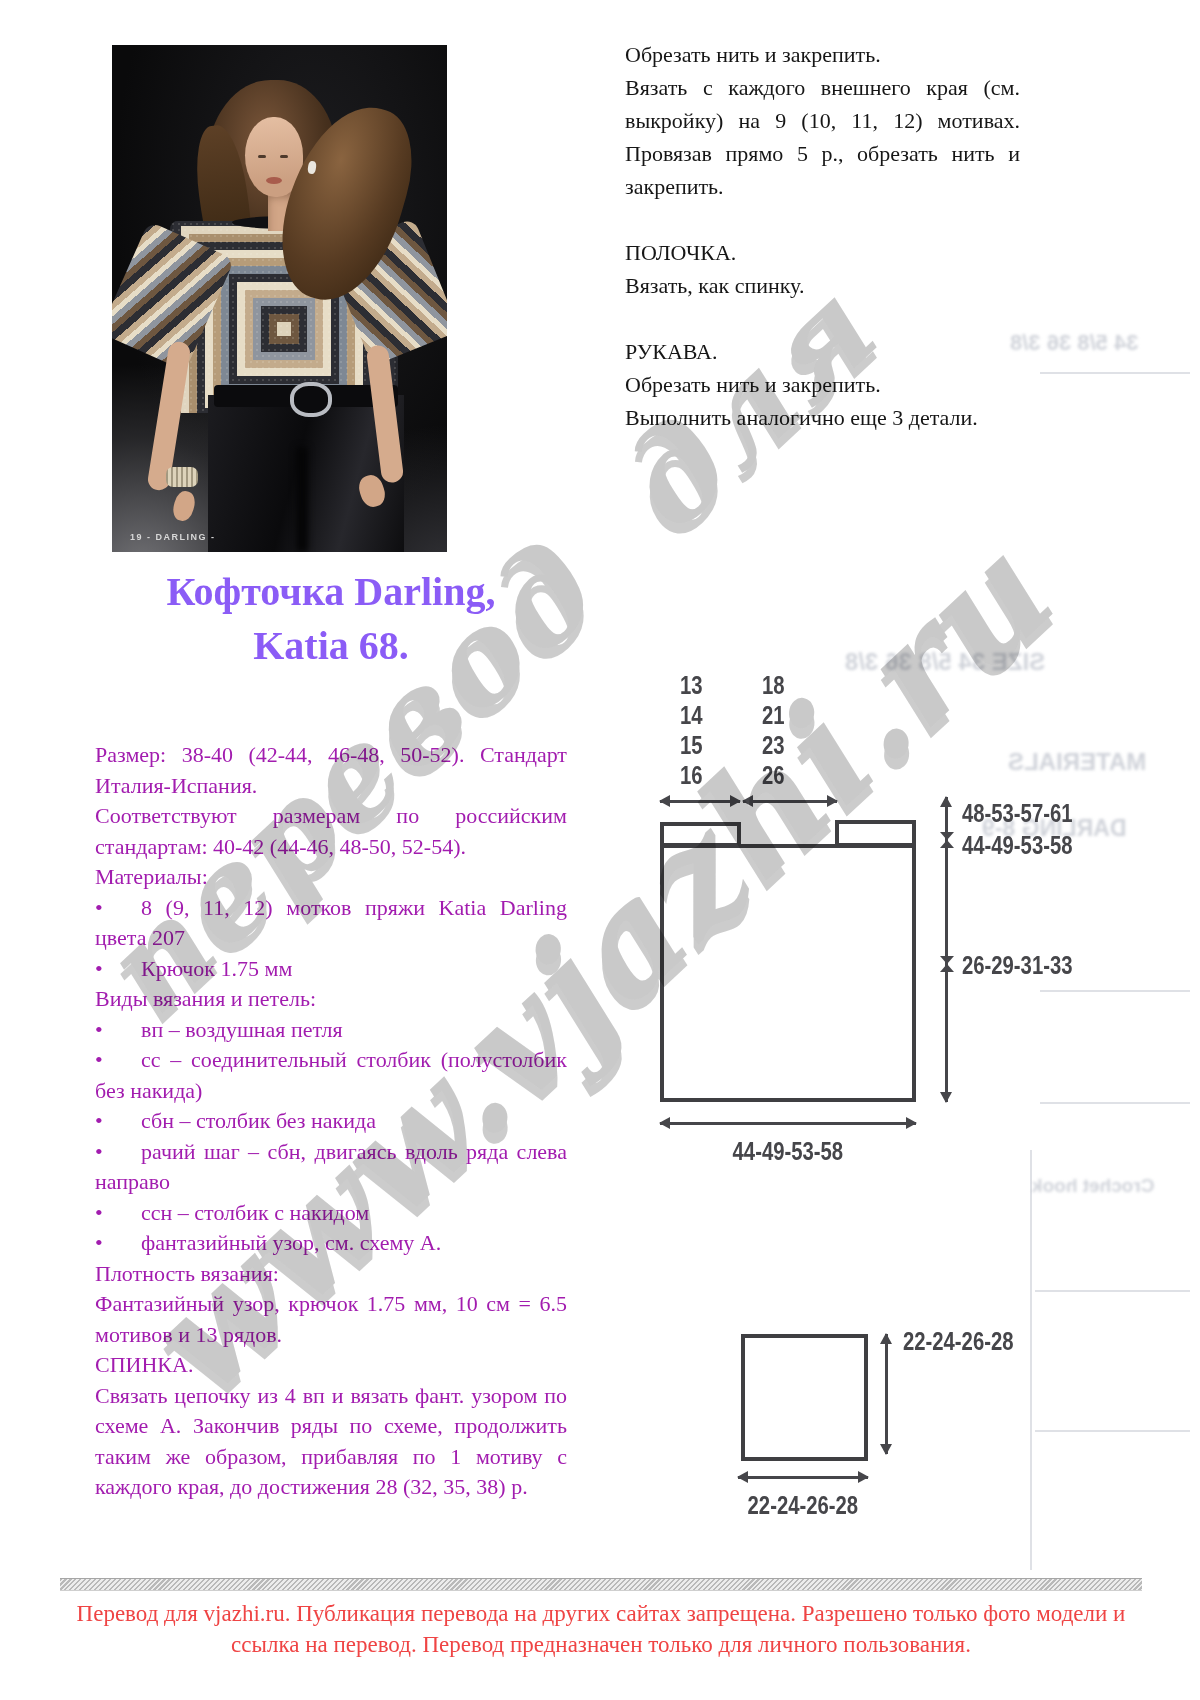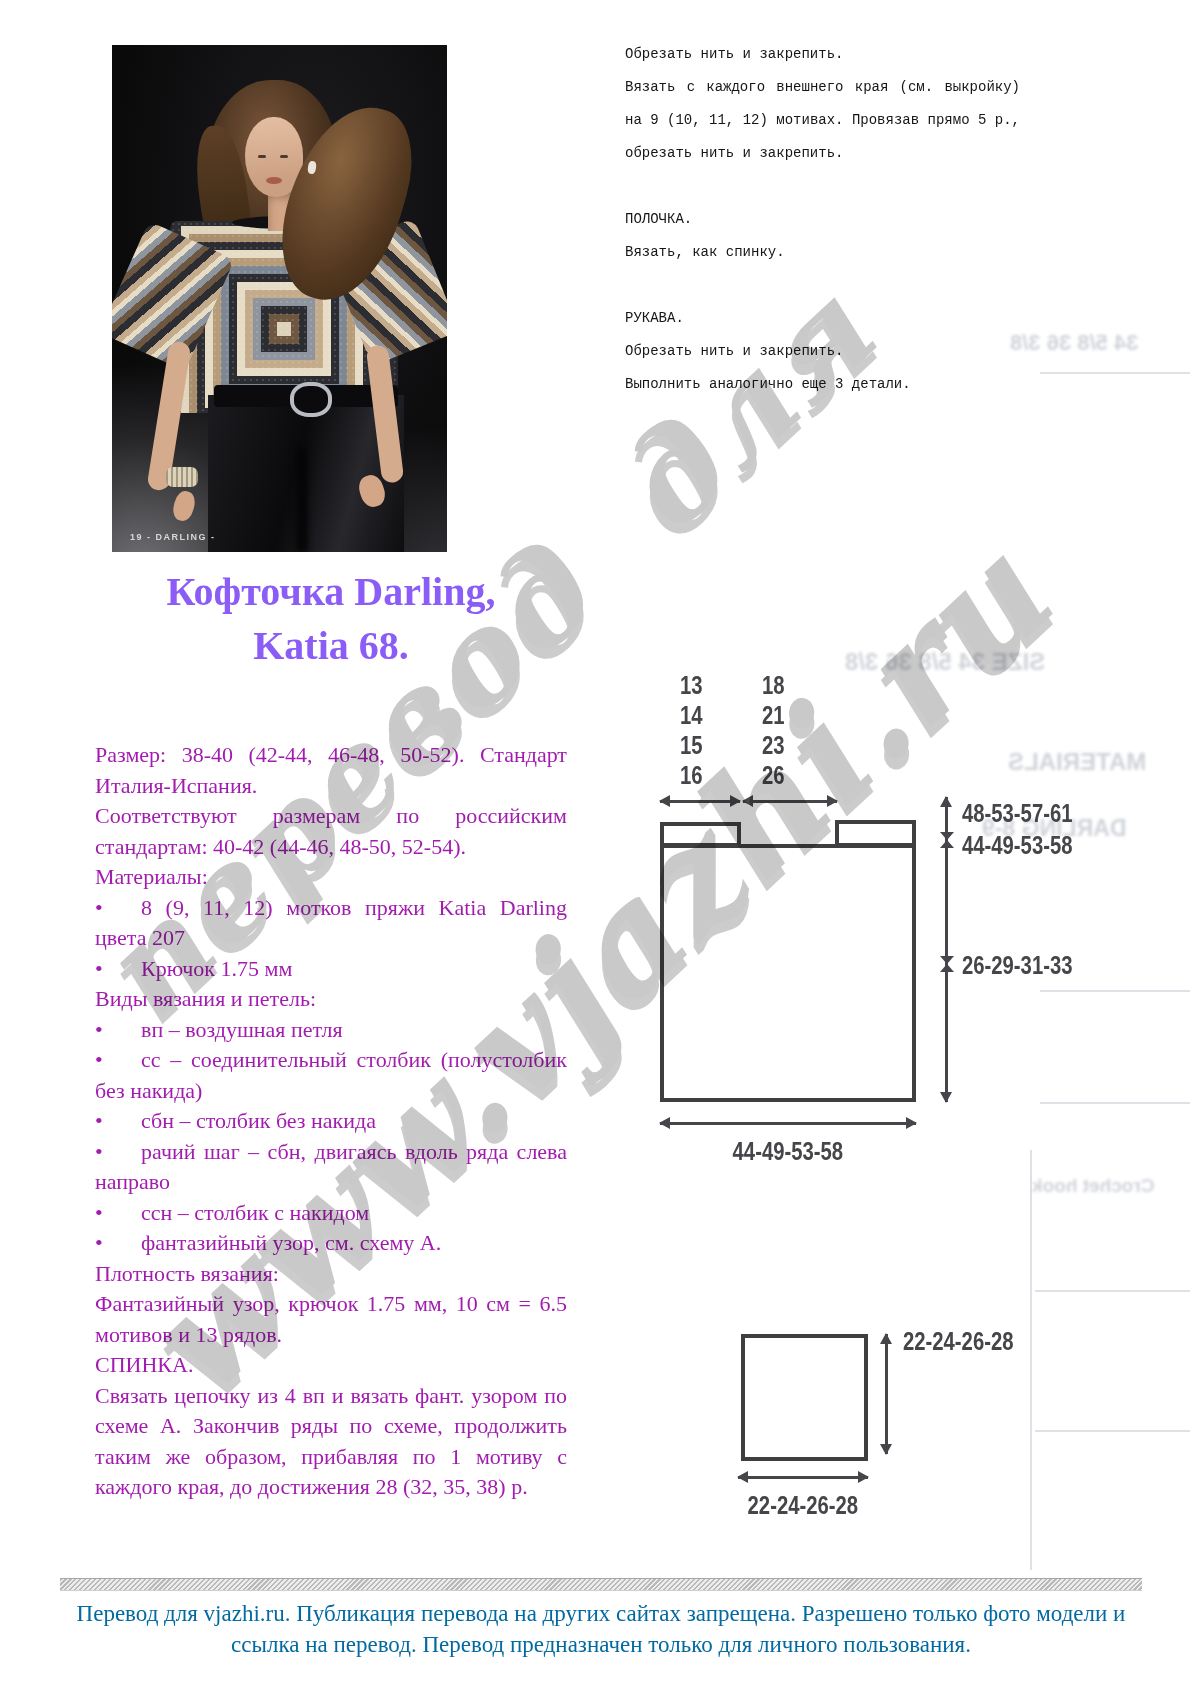--- a/index.html
+++ b/index.html
@@ -62,22 +62,22 @@
   .photo-caption{position:absolute;left:18px;bottom:10px;z-index:10;color:#d8d8d8;
         font-family:"Liberation Sans",sans-serif;font-size:9px;font-weight:bold;letter-spacing:1.5px;}
 
   
   .title{position:absolute;left:95px;top:565px;width:472px;text-align:center;color:#8b5cf6;
          font-family:"Liberation Serif",serif;font-weight:bold;font-size:40px;line-height:54px;}
 
   
   .leftcol{position:absolute;left:95px;top:740px;width:472px;font-size:22px;line-height:30.5px;
            text-align:justify;color:#a21caf;}
-  .rightcol{position:absolute;left:625px;top:38px;width:395px;font-size:14px;line-height:33px;
-           text-align:justify;color:#161616;font-family:Liberation Mono, monospace;}
+  .rightcol{position:absolute;left:625px;top:38px;width:395px;font-size:22px;line-height:33px;
+           text-align:justify;color:#161616;}
   .leftcol p,.rightcol p{margin:0;}
   .sect{margin-top:22px;}
   .rightcol .sect{margin-top:33px;}
   .bullet{position:relative;}
   .bullet::before{content:"\2022";display:inline-block;width:46px;}
 
   
   .dnum{font-family:"Liberation Sans",sans-serif;font-weight:bold;font-size:26px;color:#46464a;
         display:inline-block;transform:scaleX(.78);transform-origin:0 50%;letter-spacing:0;line-height:30px;}
   .dnum.c{transform-origin:50% 50%;}
@@ -113,21 +113,21 @@
   .bleed{position:absolute;inset:0;z-index:1;}
   .bleed .btext{position:absolute;font-family:"Liberation Sans",sans-serif;font-weight:bold;
         color:rgba(95,105,130,.30);transform:scaleX(-1);filter:blur(1.4px);white-space:nowrap;}
   .bleed .bline{position:absolute;background:rgba(110,120,140,.22);}
 
   
   .divider{position:absolute;left:60px;top:1578px;width:1082px;height:11px;
         background:repeating-linear-gradient(135deg,#b9b9b9 0 1.5px,#ededed 1.5px 3.5px);
         border-top:1px solid #a6a6a6;border-bottom:1px solid #cfcfcf;}
   .footer{position:absolute;left:72px;top:1598px;width:1058px;text-align:center;
-        font-size:23px;line-height:31px;color:#0369a1;}
+        font-size:23px;line-height:31px;color:#ef4444;}
 </style>
 </head>
 <body>
 
 <div class="page">
 
   <div class="bleed">
     <div class="btext" style="left:1010px;top:330px;font-size:22px;">34 5/8   36 3/8</div>
     <div class="btext" style="left:845px;top:648px;font-size:24px;">SIZE   34 5/8   36 3/8</div>
     <div class="btext" style="left:1008px;top:748px;font-size:24px;">MATERIALS</div>

